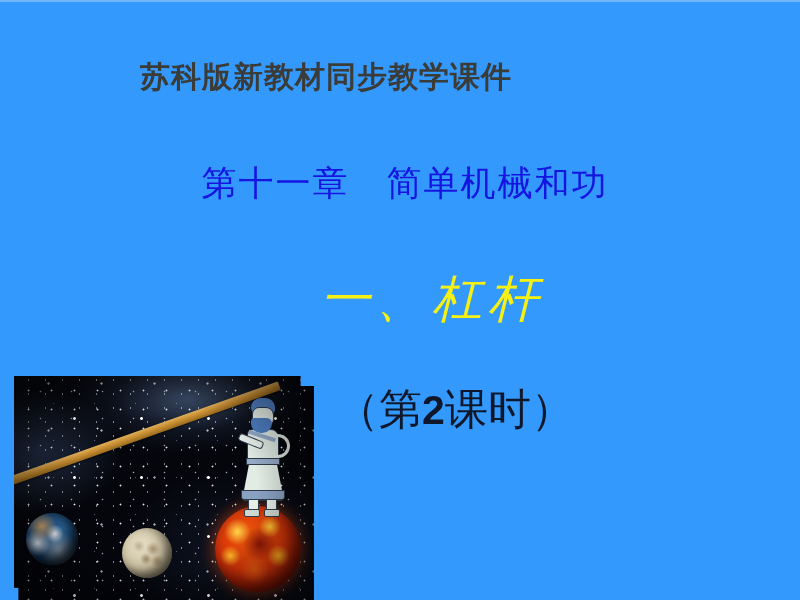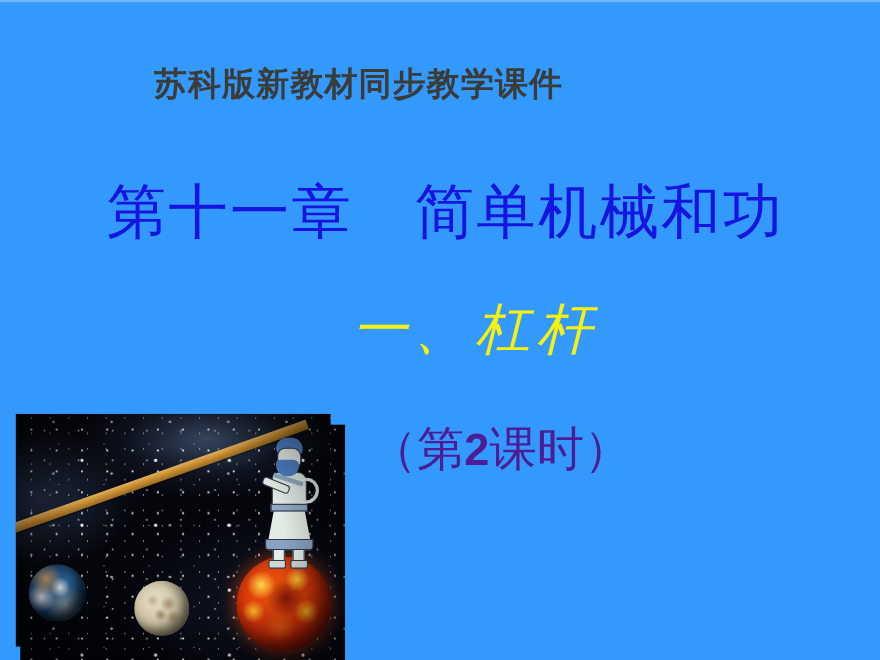--- a/index.html
+++ b/index.html
@@ -38,21 +38,21 @@
     font-weight: bold;
     color: #3b3b38;
     letter-spacing: 1px;
     text-indent: 4px;
   }
 
   #chapter-line {
     left: 0; top: 166px;
     width: 800px;
     text-align: center;
-    font-size: 54px;
+    font-size: 35px;
     font-weight: normal;
     color: #1514e0;
     letter-spacing: 2px;
     text-indent: 10px;
   }
 
   #lesson-line {
     left: 0; top: 274px;
     width: 800px;
     text-align: center;
@@ -62,21 +62,21 @@
     color: #f6f112;
     letter-spacing: 6px;
     text-indent: 64px;
   }
 
   #period-line {
     left: 0; top: 388px;
     width: 800px;
     text-align: center;
     font-size: 43px;
-    color: #4c1d95;
+    color: #0f172a;
     letter-spacing: 0px;
     text-indent: 110px;
   }
   #period-line .num {
     font-family: "Liberation Sans", "DejaVu Sans", sans-serif;
     font-weight: bold;
     font-size: 41px;
   }
 
   

